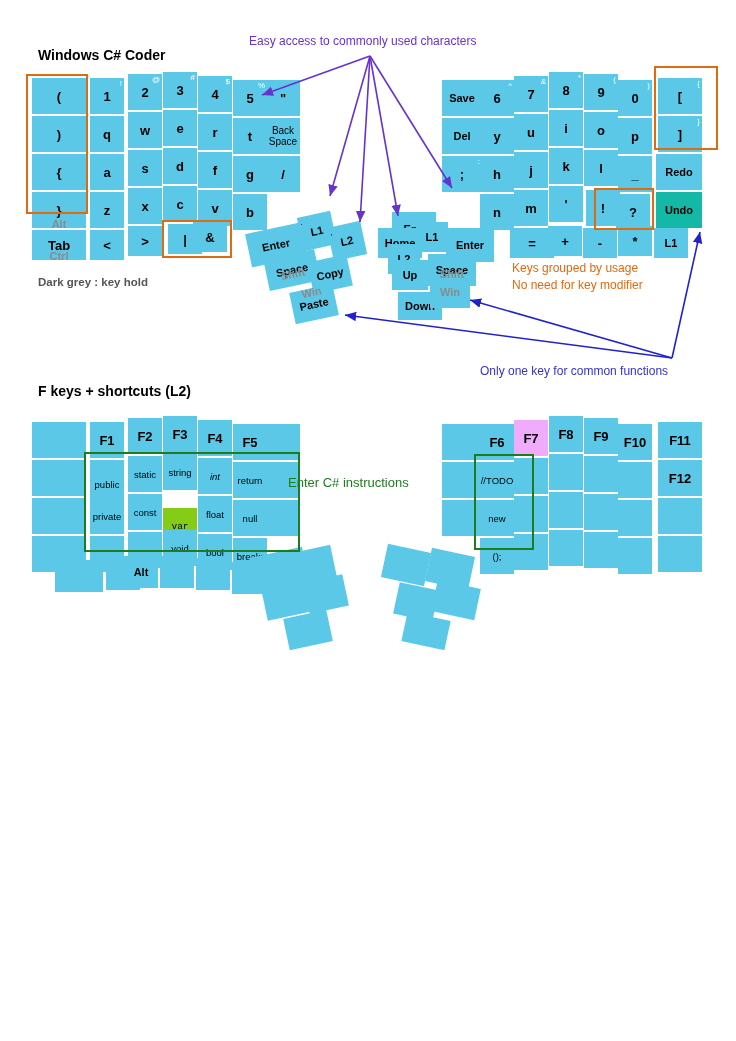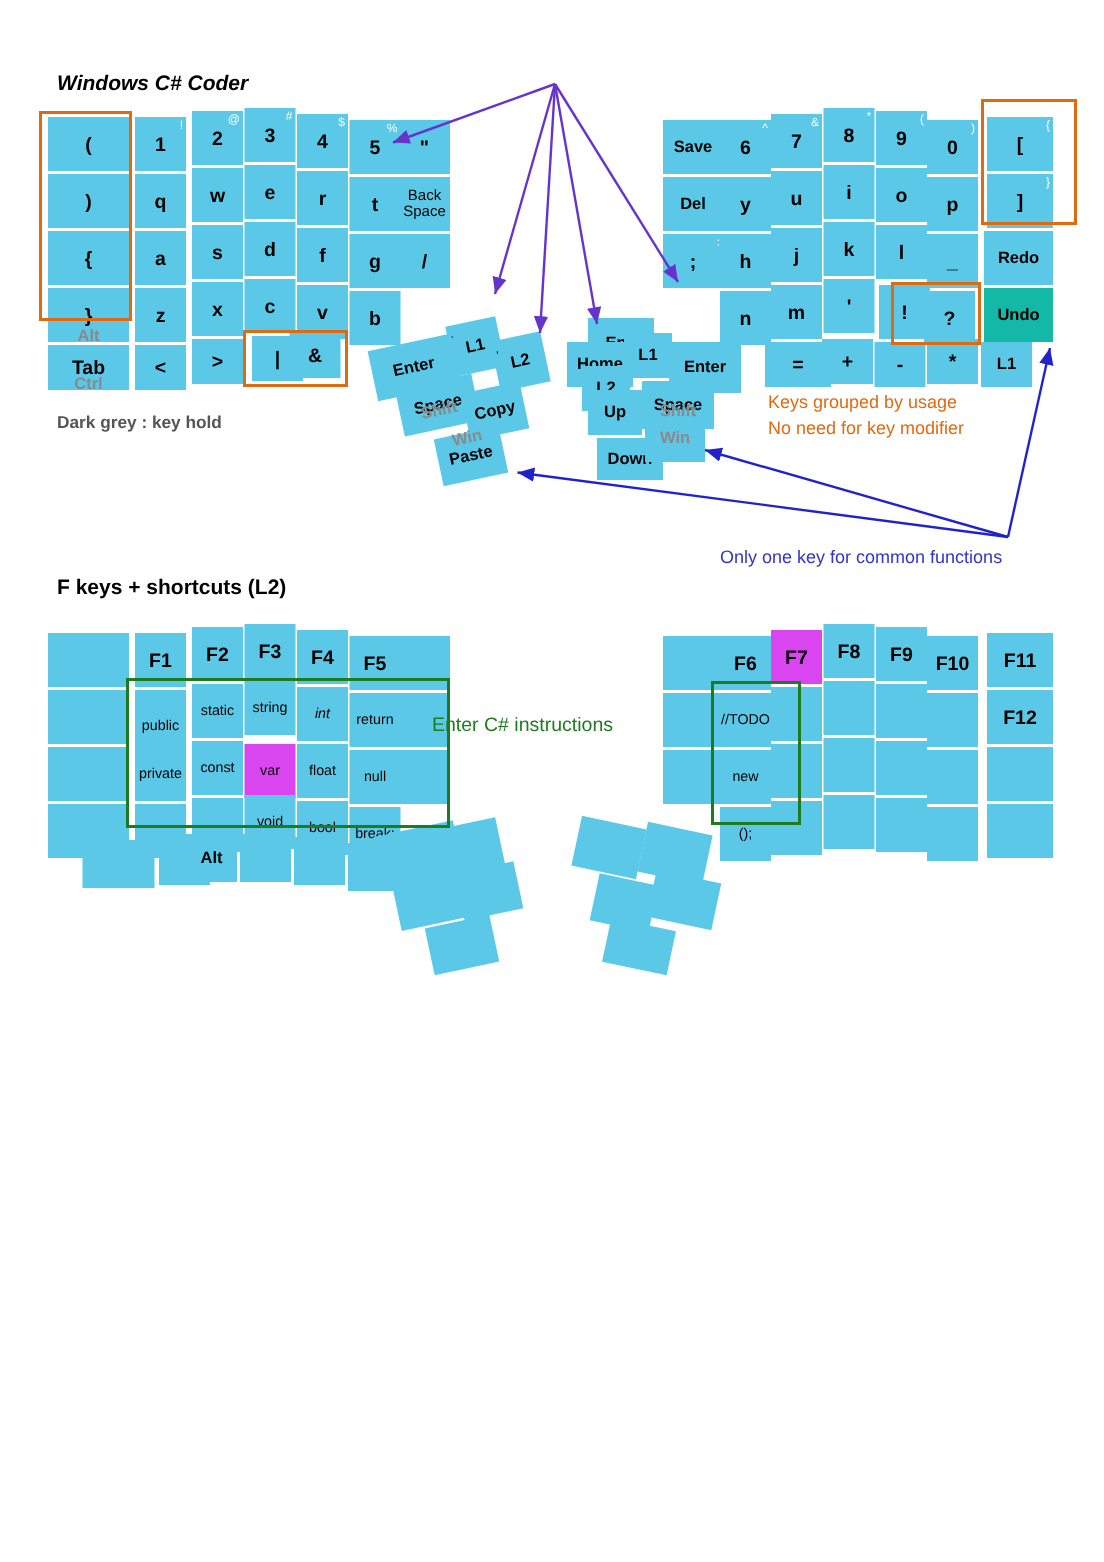--- a/index.html
+++ b/index.html
@@ -382,21 +382,21 @@
       <span class="lbl kc tiny">return</span>
     </div>
     <div class="key" style="left: 266px; top: 462px; width: 34px; height: 36px; background: rgb(91, 200, 232);"></div>
     <div class="key" style="left: 32px; top: 498px; width: 54px; height: 36px; background: rgb(91, 200, 232);"></div>
     <div class="key" style="left: 90px; top: 498px; width: 34px; height: 36px; background: rgb(91, 200, 232);">
       <span class="lbl kc tiny">private</span>
     </div>
     <div class="key" style="left: 128px; top: 494px; width: 34px; height: 36px; background: rgb(91, 200, 232);">
       <span class="lbl kc tiny">const</span>
     </div>
-    <div class="key" style="left: 163px; top: 496px; width: 34px; height: 36px; background: #d946ef;">
+    <div class="key" style="left: 163px; top: 508px; width: 34px; height: 36px; background: #84cc16; font-family: Liberation Mono, monospace;">
       <span class="lbl kc tiny">var</span>
     </div>
     <div class="key" style="left: 198px; top: 496px; width: 34px; height: 36px; background: rgb(91, 200, 232);">
       <span class="lbl kc tiny">float</span>
     </div>
     <div class="key" style="left: 233px; top: 500px; width: 34px; height: 36px; background: rgb(91, 200, 232);">
       <span class="lbl kc tiny">null</span>
     </div>
     <div class="key" style="left: 266px; top: 500px; width: 34px; height: 36px; background: rgb(91, 200, 232);"></div>
     <div class="key" style="left: 32px; top: 536px; width: 54px; height: 36px; background: rgb(91, 200, 232);"></div>
@@ -427,21 +427,21 @@
     <div class="key" style="left: 286px; top: 614px; width: 44px; height: 32px; background: rgb(91, 200, 232); transform: rotate(-12deg);"></div>
     <div class="key" style="left: 384px; top: 548px; width: 44px; height: 34px; background: rgb(91, 200, 232); transform: rotate(12deg);"></div>
     <div class="key" style="left: 428px; top: 552px; width: 44px; height: 34px; background: rgb(91, 200, 232); transform: rotate(12deg);"></div>
     <div class="key" style="left: 396px; top: 586px; width: 40px; height: 32px; background: rgb(91, 200, 232); transform: rotate(12deg);"></div>
     <div class="key" style="left: 434px; top: 584px; width: 44px; height: 32px; background: rgb(91, 200, 232); transform: rotate(12deg);"></div>
     <div class="key" style="left: 404px; top: 616px; width: 44px; height: 30px; background: rgb(91, 200, 232); transform: rotate(12deg);"></div>
     <div class="key" style="left: 442px; top: 424px; width: 40px; height: 36px; background: rgb(91, 200, 232);"></div>
     <div class="key" style="left: 480px; top: 424px; width: 34px; height: 36px; background: rgb(91, 200, 232);">
       <span class="lbl kc">F6</span>
     </div>
-    <div class="key" style="left: 514px; top: 420px; width: 34px; height: 36px; background: #d946ef;">
+    <div class="key" style="left: 514px; top: 420px; width: 34px; height: 36px; background: #f0abfc;">
       <span class="lbl kc">F7</span>
     </div>
     <div class="key" style="left: 549px; top: 416px; width: 34px; height: 36px; background: rgb(91, 200, 232);">
       <span class="lbl kc">F8</span>
     </div>
     <div class="key" style="left: 584px; top: 418px; width: 34px; height: 36px; background: rgb(91, 200, 232);">
       <span class="lbl kc">F9</span>
     </div>
     <div class="key" style="left: 618px; top: 424px; width: 34px; height: 36px; background: rgb(91, 200, 232);">
       <span class="lbl kc">F10</span>
@@ -507,23 +507,24 @@
   </g>
 
   <g stroke="#2222CC" stroke-width="1.6" fill="none" marker-end="url(#arrowBlue)">
     <path d="M672,358 L700,232"></path>
     <path d="M672,358 L470,300"></path>
     <path d="M672,358 L345,315"></path>
   </g>
 </svg>
 
 <div class="layer">
-  <div class="title" style="left:38px; top:47px;font-style:italic;">Windows C# Coder</div>
+  <div class="title" style="left:38px; top:47px;">Windows C# Coder</div>
   <div class="title" style="left:38px; top:383px;">F keys + shortcuts (L2)</div>
 
+  <div class="note purple" style="left:249px; top:34px;">Easy access to commonly used characters</div>
 
   <div class="note orange" style="left:512px; top:261px;">Keys grouped by usage</div>
   <div class="note orange" style="left:512px; top:278px;">No need for key modifier</div>
 
   <div class="note blue" style="left:480px; top:364px;">Only one key for common functions</div>
 
   <div class="note grey" style="left:38px; top:276px;">Dark grey : key hold</div>
 
   <div class="note green" style="left:288px; top:475px; font-size:13px;">Enter C# instructions</div>
 </div>

